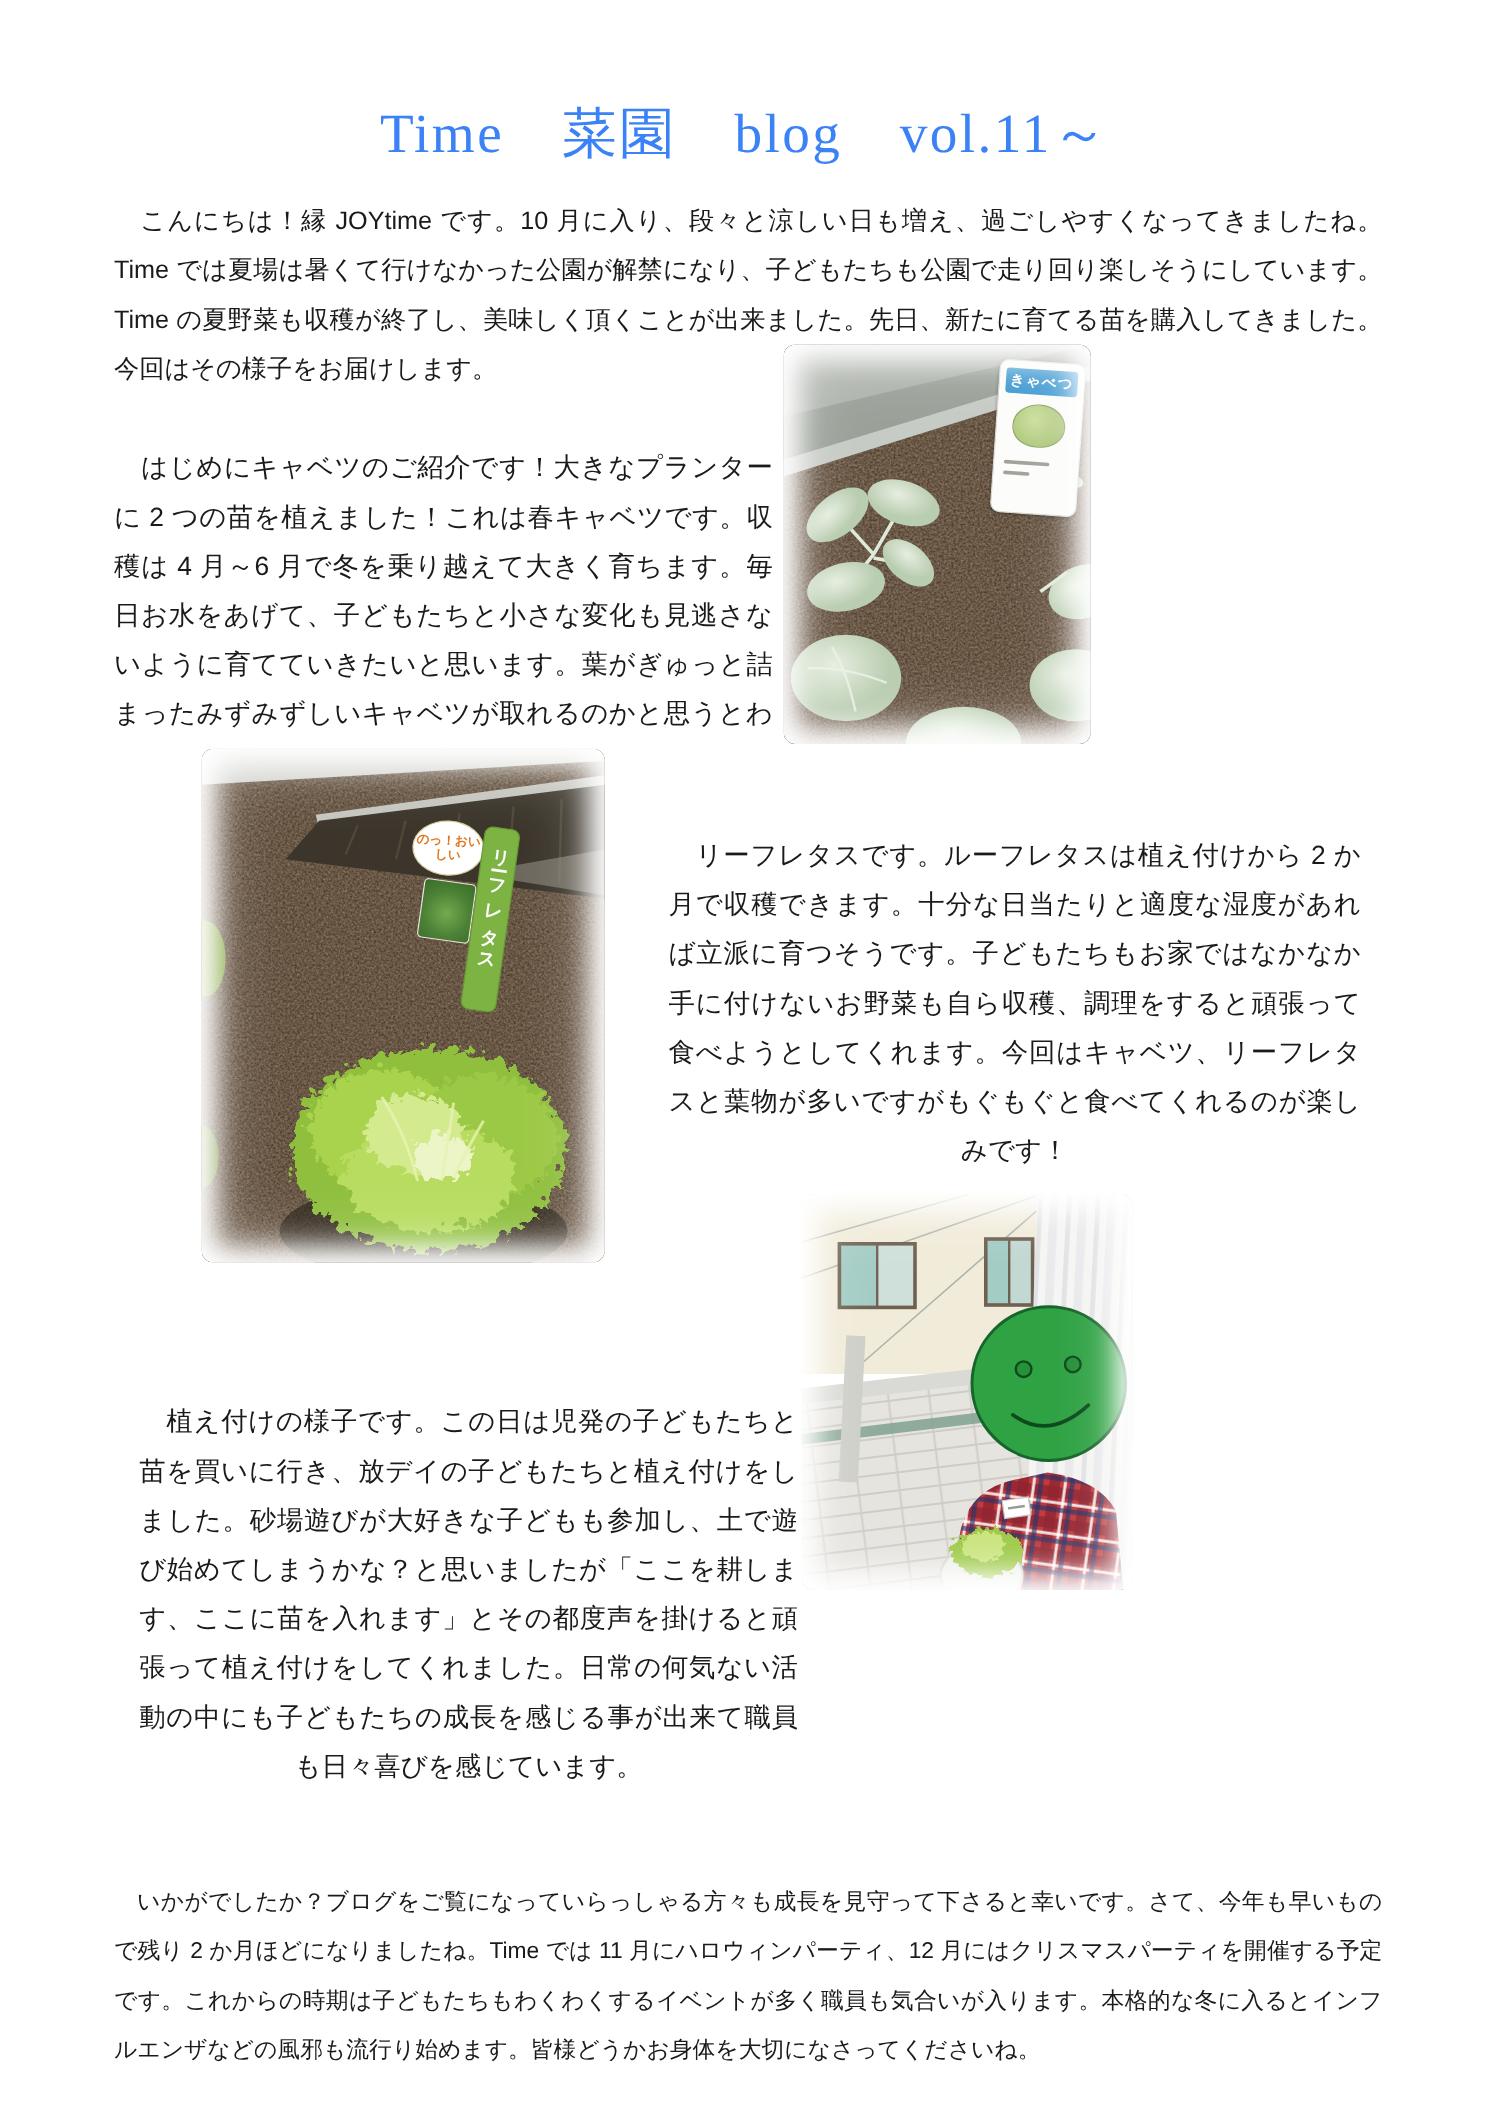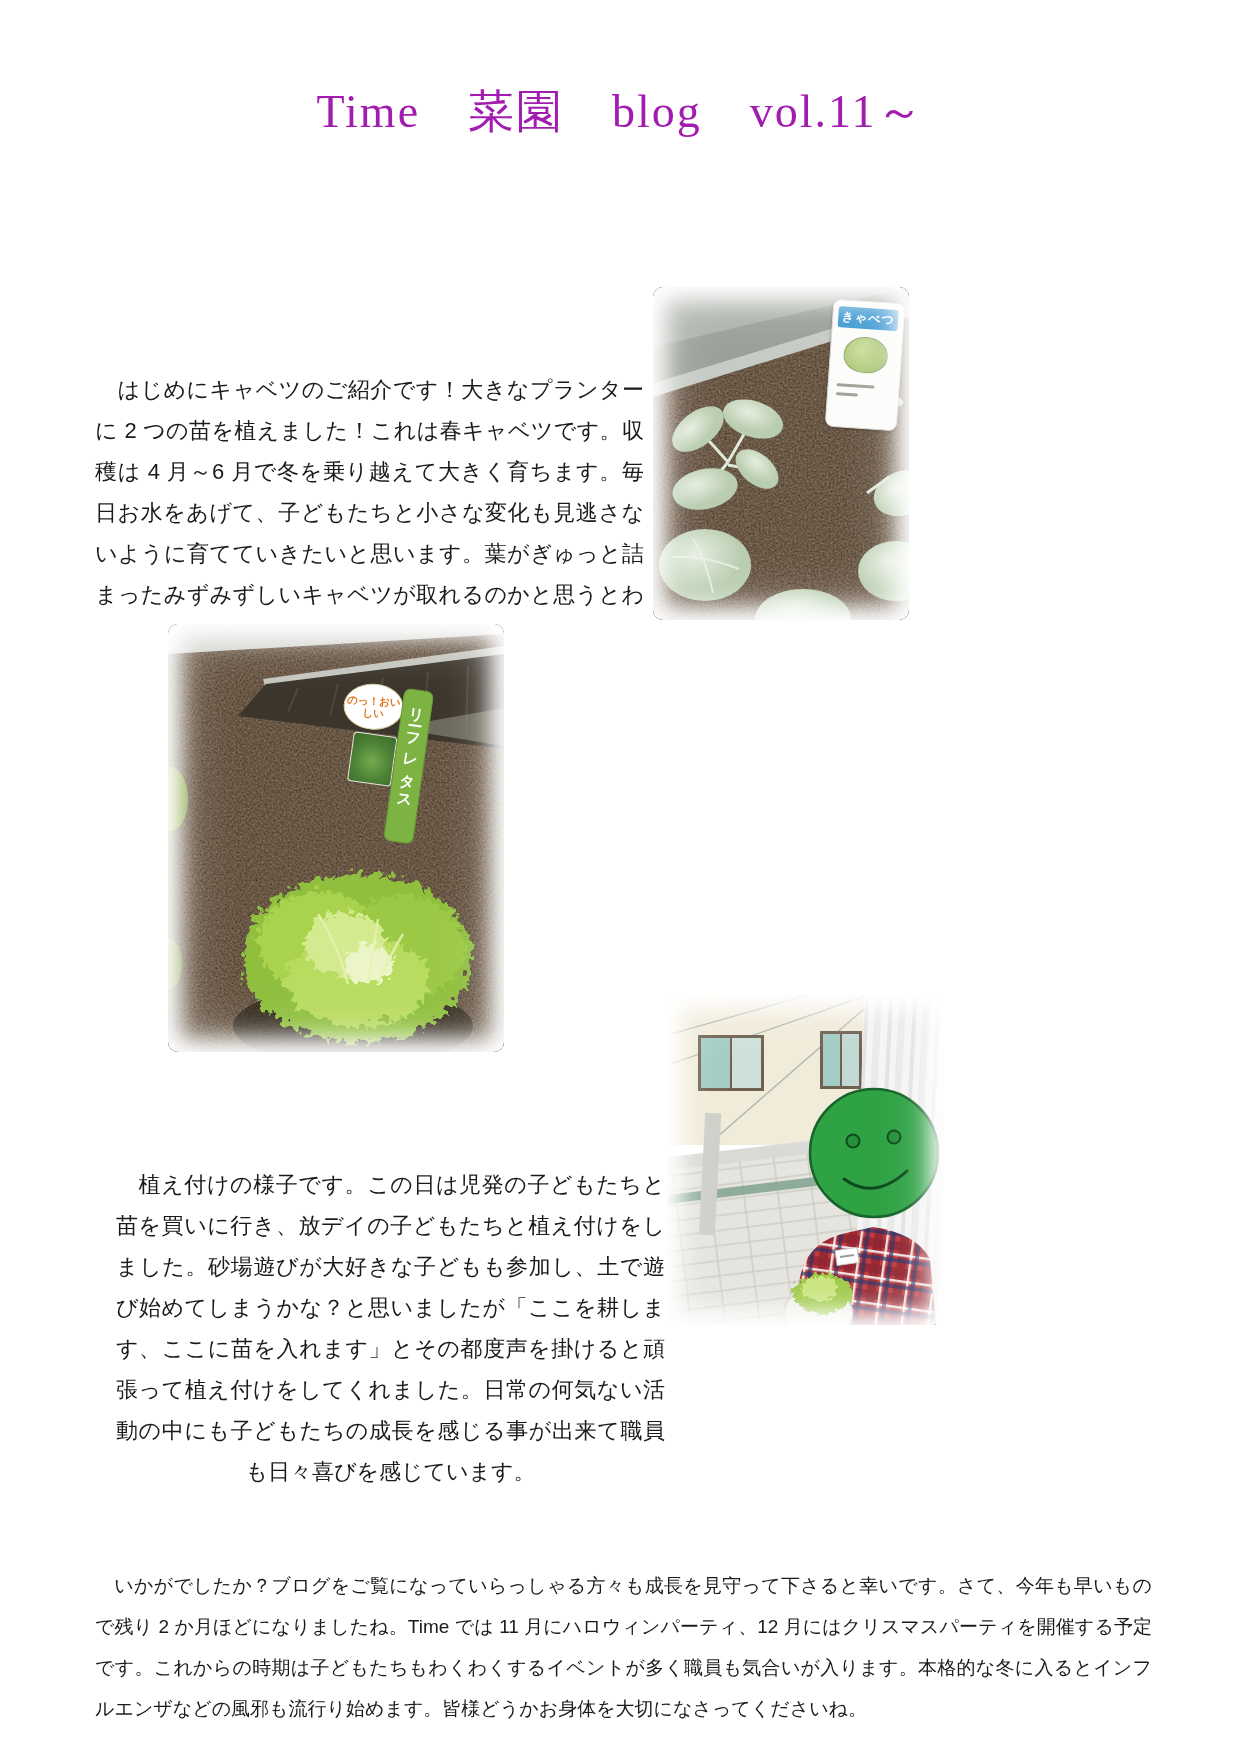--- a/index.html
+++ b/index.html
@@ -9,21 +9,21 @@
     background:#ffffff;
     font-family:"Liberation Sans", sans-serif;
     color:#1a1a1a;
     overflow:hidden;
   }
   .page-title{
     position:absolute;left:0;right:0;top:50px;
     text-align:center;
     font-family:"Liberation Serif", serif;
     font-size:46px;font-weight:400;letter-spacing:2px;
-    color:#a21caf;
+    color:#3b82f6;
   }
   .body-text{position:absolute;white-space:pre-line;}
   .jp-justify{text-align:justify;}
   .jp-sect{text-align:justify;text-align-last:center;}
   .intro-par{left:95px;top:143px;width:1057px;font-size:21px;line-height:41px;}
   .cabbage-par{left:95px;top:347px;width:549px;font-size:22px;line-height:41px;}
   .lettuce-par{left:557px;top:670px;width:577px;font-size:22px;line-height:41px;}
   .planting-par{left:95px;top:1142px;width:549px;font-size:22px;line-height:41px;margin-left:21px;}
   .outro-par{left:95px;top:1546px;width:1057px;font-size:19px;line-height:41px;}
 
@@ -85,20 +85,21 @@
     border:1px solid #e4e8da;
   }
 </style>
 </head>
 <body>
 
 <div class="page">
 
   <h1 class="page-title">Time　菜園　blog　vol.11～</h1>
 
+  <p class="body-text jp-justify intro-par">　こんにちは！縁 JOYtime です。10 月に入り、段々と涼しい日も増え、過ごしやすくなってきましたね。Time では夏場は暑くて行けなかった公園が解禁になり、子どもたちも公園で走り回り楽しそうにしています。Time の夏野菜も収穫が終了し、美味しく頂くことが出来ました。先日、新たに育てる苗を購入してきました。今回はその様子をお届けします。</p>
 
   <div class="photo photo-cabbage">
     <svg width="256" height="333" viewBox="0 0 256 333">
       <defs>
         <filter id="soilA" x="0" y="0" width="100%" height="100%">
           <feTurbulence type="fractalNoise" baseFrequency="0.5" numOctaves="3" seed="11" result="t"></feTurbulence>
           <feColorMatrix in="t" type="matrix" values="0 0 0 0 0.33  0 0 0 0 0.24  0 0 0 0 0.16  0.9 0 0 0 0"></feColorMatrix>
         </filter>
         <filter id="gritA" x="0" y="0" width="100%" height="100%">
           <feTurbulence type="fractalNoise" baseFrequency="0.9" numOctaves="2" seed="4" result="t"></feTurbulence>
@@ -182,20 +183,21 @@
     <div class="tag-lettuce">
       <div class="bub">のっ！おいしい</div>
       <div class="tphoto"></div>
       <div class="strip">
         <span class="vtext">リーフレタス</span>
       </div>
     </div>
     <div class="vig"></div>
   </div>
 
+  <p class="body-text jp-sect lettuce-par">　リーフレタスです。ルーフレタスは植え付けから 2 か月で収穫できます。十分な日当たりと適度な湿度があれば立派に育つそうです。子どもたちもお家ではなかなか手に付けないお野菜も自ら収穫、調理をすると頑張って食べようとしてくれます。今回はキャベツ、リーフレタスと葉物が多いですがもぐもぐと食べてくれるのが楽しみです！</p>
 
   <p class="body-text jp-sect planting-par">　植え付けの様子です。この日は児発の子どもたちと苗を買いに行き、放デイの子どもたちと植え付けをしました。砂場遊びが大好きな子どもも参加し、土で遊び始めてしまうかな？と思いましたが「ここを耕します、ここに苗を入れます」とその都度声を掛けると頑張って植え付けをしてくれました。日常の何気ない活動の中にも子どもたちの成長を感じる事が出来て職員も日々喜びを感じています。</p>
 
   <div class="photo photo-person">
     <svg width="276" height="330" viewBox="0 0 276 330">
       <defs>
         <pattern id="plaid" width="26" height="26" patternUnits="userSpaceOnUse" patternTransform="rotate(8)">
           <rect width="26" height="26" fill="#c13a3c"></rect>
           <rect y="4" width="26" height="9" fill="#8e2330" opacity="0.8"></rect>
           <rect x="4" width="9" height="26" fill="#8e2330" opacity="0.8"></rect>

